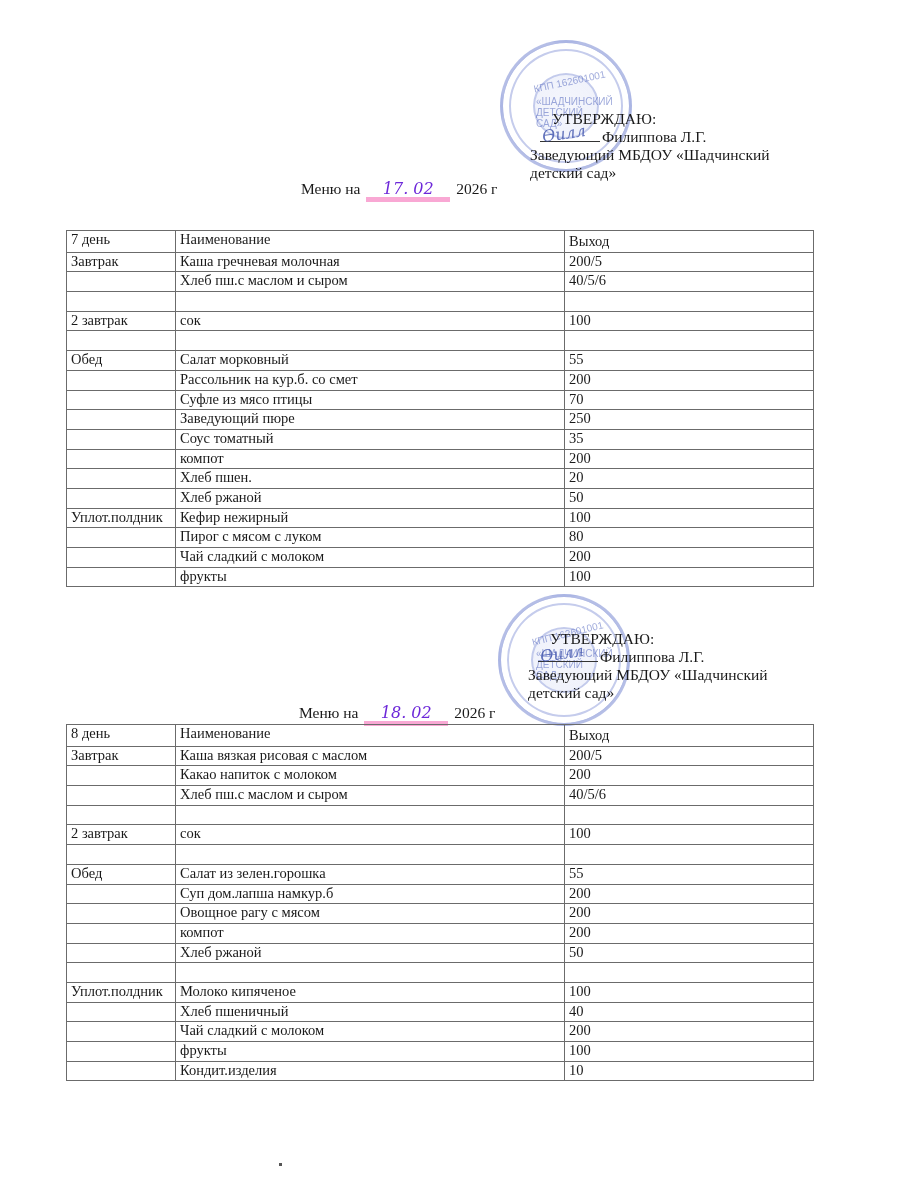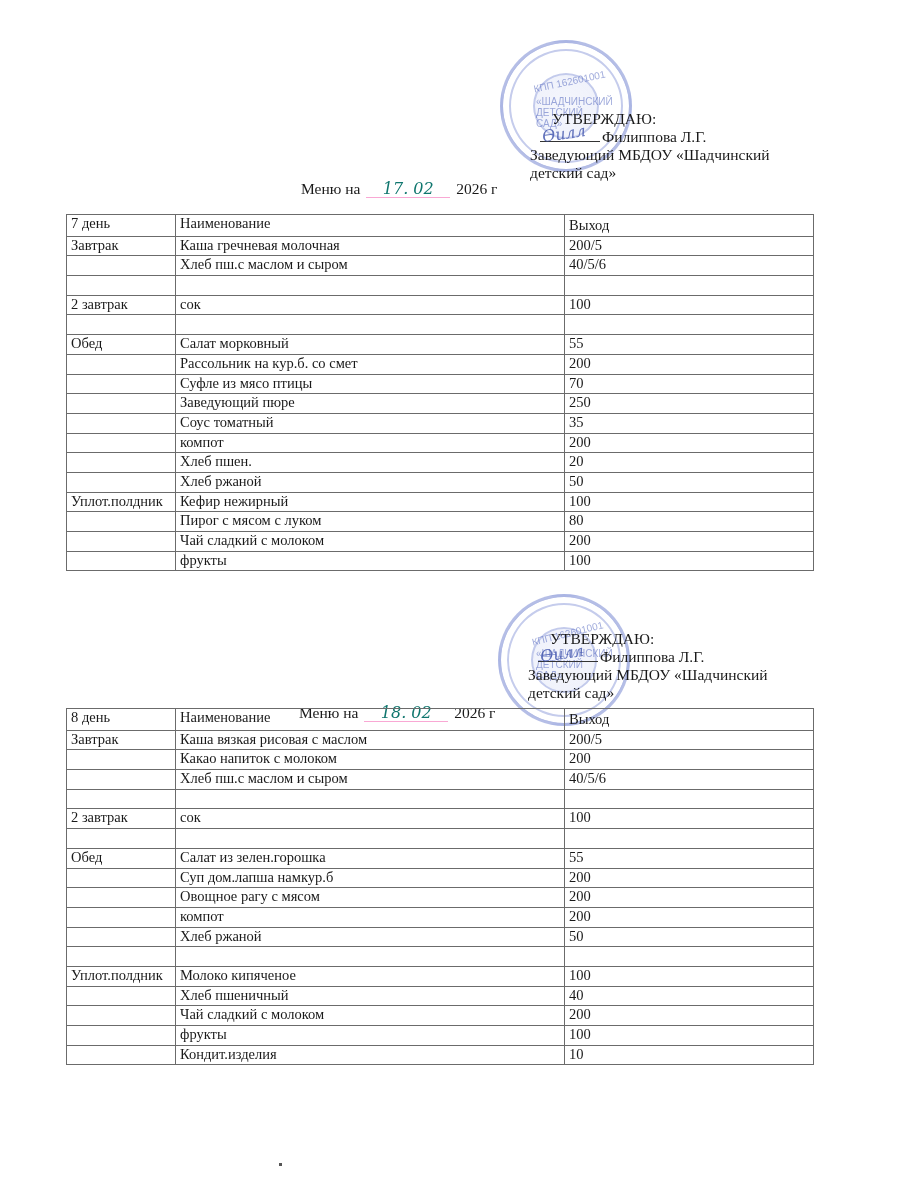--- a/index.html
+++ b/index.html
@@ -10,23 +10,23 @@
                        inset 0 0 0 30px rgba(255,255,255,1), inset 0 0 0 32px rgba(90,110,200,0.3);
            background: radial-gradient(circle, rgba(120,140,220,0.08) 0%, rgba(120,140,220,0.14) 70%, rgba(255,255,255,0) 72%); }
   .stamp-text { position:absolute; font-family:"Liberation Sans", sans-serif; color:rgba(80,100,190,0.55);
                 font-size:11px; white-space:nowrap; }
   .approve { position:absolute; font-size:15.5px; line-height:18px; }
   .approve .title { padding-left:22px; }
   .approve .sigline { display:inline-block; width:60px; border-bottom:1px solid #333; margin-right:2px; vertical-align:baseline; position:relative; }
   .sig { position:absolute; left:2px; bottom:-2px; font-family:"DejaVu Serif", serif; font-style:italic;
          color:rgba(60,80,170,0.8); font-size:16px; transform:rotate(-8deg); }
   .menu-head { position:absolute; font-size:15.5px; }
-  .menu-head .date { display:inline-block; width:84px; border-bottom:1px solid #f9a8d4; text-align:center;
-                     font-family:"DejaVu Serif", serif; font-style:italic; color:#0f766e; font-size:16px; line-height:16px; margin:0 2px; }
-  table.menu { position:absolute; left:66px; width:748px; border-collapse:collapse; table-layout:fixed; font-size:14.5px; }
+  .menu-head .date { display:inline-block; width:84px; border-bottom:5px solid #f9a8d4; text-align:center;
+                     font-family:"DejaVu Serif", serif; font-style:italic; color:#6d28d9; font-size:16px; line-height:16px; margin:0 2px; }
+  table.menu { position:absolute; left:66px; width:748px; border-collapse:collapse; table-layout:fixed; font-size:14.5px;margin-top:16px; }
   table.menu td { border:1px solid #6b6b6b; padding:0 0 0 4px; height:18.7px; line-height:17px; vertical-align:top;
                   white-space:nowrap; overflow:hidden; }
   table.menu td.c1 { width:104px; }
   table.menu td.c2 { width:384px; }
   table.menu td.c3 { }
   .dot { position:absolute; left:279px; top:1163px; width:3px; height:3px; background:#555; }
 </style>
 </head>
 <body>
 

